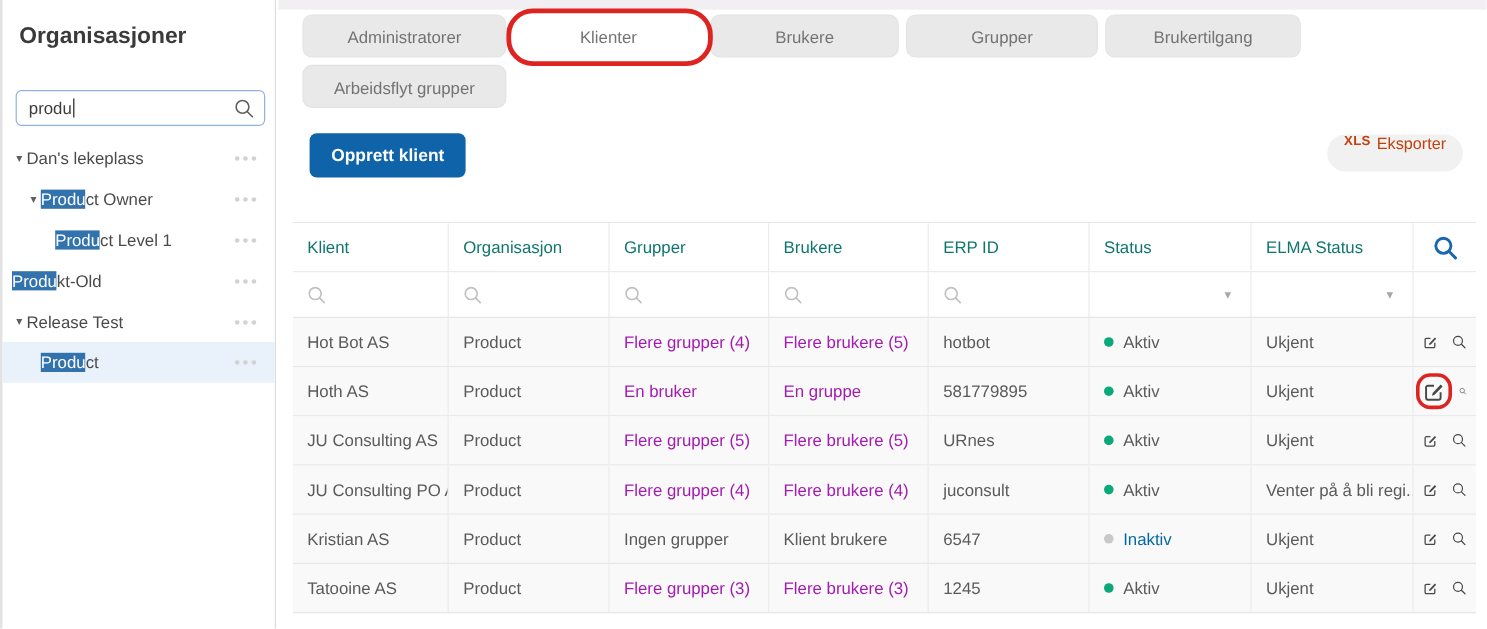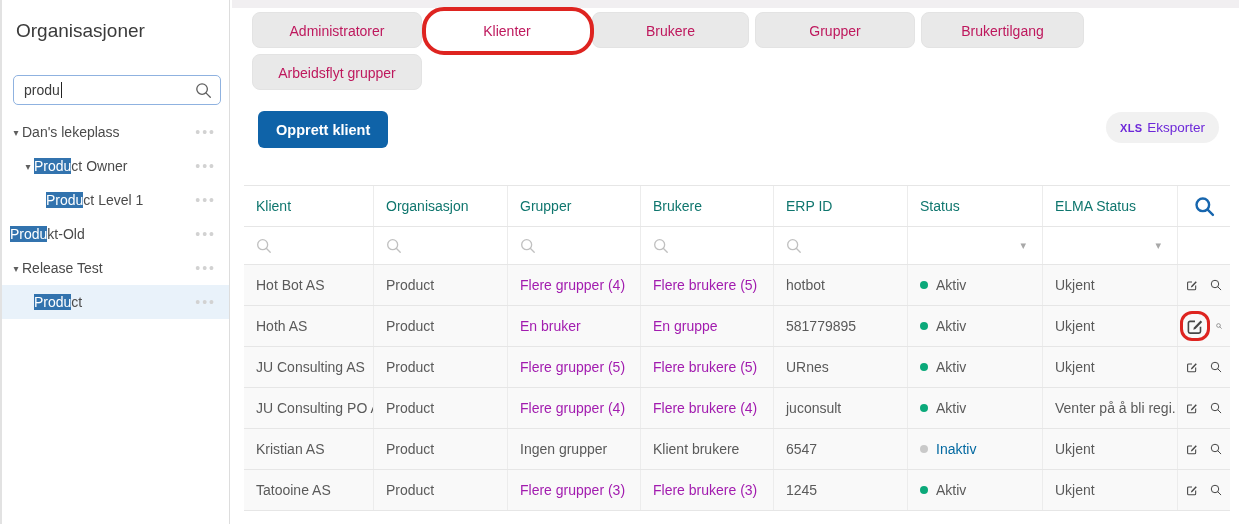--- a/index.html
+++ b/index.html
@@ -2,21 +2,21 @@
 <html><head>
 <meta charset="utf-8">
 <style>
   html,body{margin:0;padding:0;background:#fff;}
   #page{position:relative;width:1239px;height:524px;background:#fff;overflow:hidden;
         font-family:"Liberation Sans","DejaVu Sans",sans-serif;color:#4a4a4a;}
 
   
   .sidebar{position:absolute;left:0;top:0;bottom:0;width:227px;background:#fff;
            border-left:2px solid #e2e2e2;border-right:1px solid #ddd;}
-  .sb-title{position:absolute;left:14px;top:20px;font-size:19px;font-weight:400;color:#3a3a3a;}
+  .sb-title{position:absolute;left:14px;top:20px;font-size:19px;font-weight:700;color:#3a3a3a;}
   .sb-search{position:absolute;left:11px;top:75px;width:208px;height:30px;border:1px solid #8fb2e0;
              border-radius:5px;background:#fff;display:flex;align-items:center;padding:0 8px 0 10px;
              box-sizing:border-box;}
   .sb-search .q{font-size:14px;color:#3c3c3c;}
   .caret-bar{display:inline-block;width:1px;height:16px;background:#222;margin-left:1px;}
   .sb-search svg{margin-left:auto;}
   .tree{position:absolute;left:0;top:115px;right:0;}
   .titem{display:flex;align-items:center;height:34px;font-size:14px;color:#4a4a4a;position:relative;}
   .titem.sel{background:#e9f2fa;}
   .titem .arrow{width:12px;font-size:10px;color:#5f5f5f;text-align:center;flex:0 0 12px;}
@@ -25,31 +25,31 @@
   .ind2.noarr{padding-left:44px;}
   .hl{background:#3273ae;color:#fff;}
   .dots{margin-left:auto;margin-right:13px;color:#d2d2d2;font-size:14px;letter-spacing:2px;}
 
   
   .main{position:absolute;left:230px;top:0;right:0;bottom:0;background:#fff;}
   .topstrip{position:absolute;left:2px;right:0;top:0;height:8px;background:#f1eff1;}
   .tabrow{position:absolute;left:22px;display:flex;gap:6px;}
   .tabrow1{top:12px;} .tabrow2{top:54px;}
   .tab{height:36px;line-height:36px;text-align:center;background:#e9e9e9;border:1px solid #e3e3e3;
-       border-radius:8px;font-size:14px;color:#be185d;box-sizing:border-box;}
+       border-radius:8px;font-size:14px;color:#737373;box-sizing:border-box;}
   .tab.active{background:#fff;border-color:#fff;}
   .t0{width:170px}.t1{width:158px}.t2{width:157px}.t3{width:160px}.t4{width:163px}
   .ann-tab{position:absolute;left:192px;top:7px;width:164px;height:40px;border:4px solid #de2420;
            border-radius:22px;pointer-events:none;}
   .btn-create{position:absolute;left:28px;top:111px;height:37px;padding:0 18px;background:#0f63a8;
               color:#fff;font-size:14.5px;font-weight:700;border:none;border-radius:6px;
               display:flex;align-items:center;cursor:pointer;font-family:inherit;}
   .btn-xls{position:absolute;left:876px;top:112px;height:31px;padding:0 14px;background:#f1f1f1;
-           border:none;border-radius:16px;display:flex;align-items:center;gap:5px;cursor:pointer;
-           font-family:inherit;color:#6d28d9;}
+           border:none;border-radius:16px;display:flex;align-items:flex-start;gap:5px;cursor:pointer;
+           font-family:inherit;color:#c2410c;}
   .btn-xls .xls{font-size:11px;font-weight:600;letter-spacing:.3px;}
   .btn-xls .lbl{font-size:13.5px;}
 
   
   .tbl{position:absolute;left:14px;top:185px;width:986px;border-top:1px solid #e6e6e6;font-size:14px;}
   .trow{display:grid;grid-template-columns:129px 134px 133px 133px 134px 135px 135px 53px;
         border-bottom:1px solid #e6e6e6;}
   .trow>div{display:flex;align-items:center;padding:0 12px;box-sizing:border-box;overflow:hidden;
             white-space:nowrap;}
   .trow>div+div{border-left:1px solid #ececec;}

